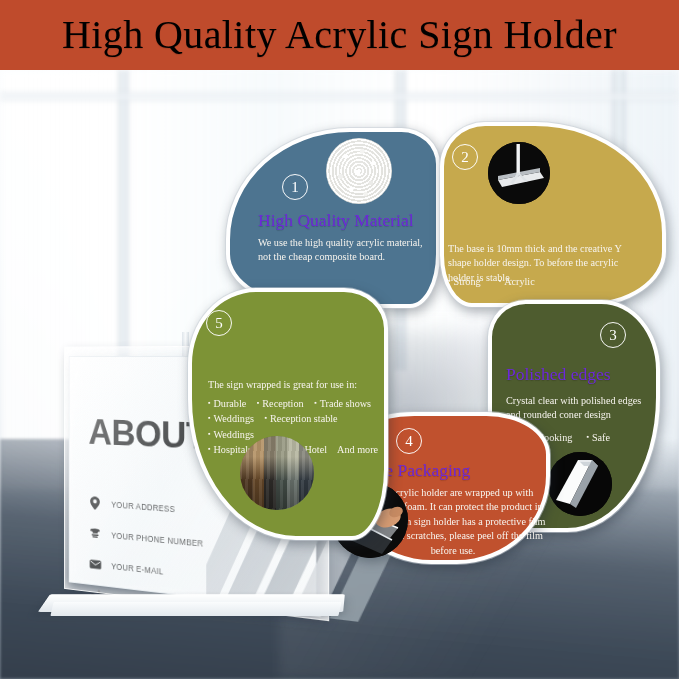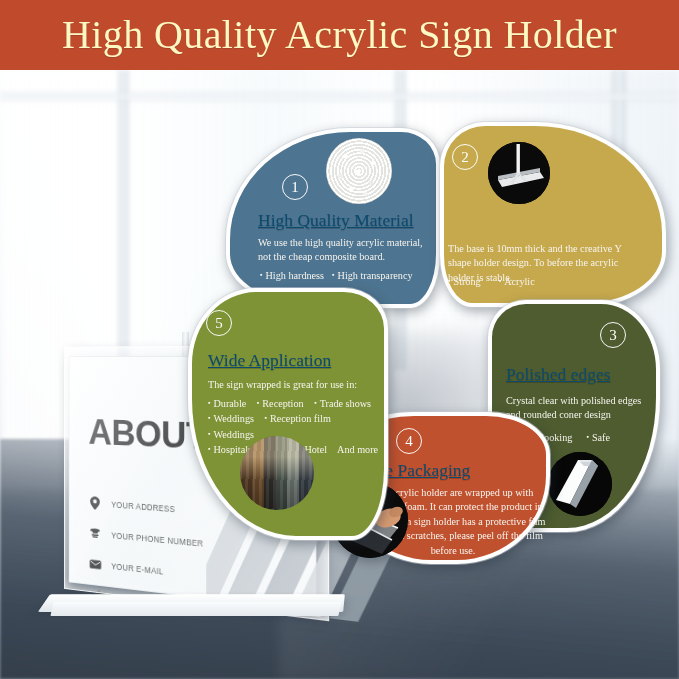--- a/index.html
+++ b/index.html
@@ -56,21 +56,21 @@
   }
 
   
   .header {
     position:absolute; left:0; top:0; right:0; height:70px;
     background:#bf4b2c;
     display:flex; align-items:center; justify-content:center;
     z-index:40;
   }
   .header h1 {
-    color:#fef9c3; font-size:40px; font-weight:400;
+    color:#000000; font-size:40px; font-weight:400;
     letter-spacing:.4px; line-height:1;
     font-family:"Liberation Serif", serif;
     text-shadow:0 1px 1px rgba(0,0,0,.12);
     white-space:nowrap;
   }
 
   
   .holder { position:absolute; left:46px; top:340px; width:310px; height:300px; z-index:20; }
   .holder-card {
     position:absolute; left:10px; top:16px; width:258px; height:240px;
@@ -159,23 +159,22 @@
     position:absolute;
     width:26px; height:26px; border-radius:50%;
     border:1.6px solid rgba(255,255,255,.95);
     display:flex; align-items:center; justify-content:center;
     font-size:15px; font-family:"Liberation Serif", serif;
     color:#fff; line-height:1;
   }
   .ptitle {
     position:absolute;
     font-family:"Liberation Serif", serif;
-    font-size:17.5px; color:#0c4a6e; white-space:nowrap;
+    font-size:17.5px; color:#6d28d9; white-space:nowrap;
     text-shadow:0 1px 1px rgba(0,0,0,.18);
-    text-decoration:underline;
   }
   .pdesc {
     position:absolute;
     font-family:"Liberation Serif", serif;
     font-size:10.2px; line-height:1.42; color:#f7f4ee;
   }
   .pbullets {
     position:absolute;
     font-family:"Liberation Serif", serif;
     font-size:10.2px; line-height:1.5; color:#f7f4ee;
@@ -308,24 +307,20 @@
   <div class="wheel">
 
     <div class="petal" style="left:226px; top:128px; width:214px; height:180px;">
       <div class="shape" style="background:#4d7490;
                   border-radius:58% 18% 14% 40% / 62% 20% 30% 30%;"></div>
       <div class="content">
         <div class="photo ph-pellets" style="left:100px; top:10px; width:66px; height:66px;"></div>
         <div class="num" style="left:56px; top:46px;">1</div>
         <div class="ptitle" style="left:32px; top:82px;">High Quality Material</div>
         <div class="pdesc" style="left:32px; top:108px; width:172px;">We use the high quality acrylic material, not the cheap composite board.</div>
-        <div class="pbullets" style="left:34px; top:140px; display:flex;">
-          <span class="b">High hardness</span>
-          <span class="b">High transparency</span>
-        </div>
       </div>
     </div>
 
     <div class="petal" style="left:440px; top:122px; width:226px; height:185px;">
       <div class="shape" style="background:#c6a94d;
                   border-radius:20% 58% 36% 14% / 24% 60% 30% 28%;"></div>
       <div class="content">
         <div class="photo ph-ybase" style="left:48px; top:20px; width:62px; height:62px;">
           <svg width="62" height="62" viewBox="0 0 62 62">
             <rect width="62" height="62" fill="#0a0a0a"></rect>
@@ -386,31 +381,30 @@
           </svg>
         </div>
       </div>
     </div>
 
     <div class="petal" style="left:188px; top:288px; width:200px; height:252px;">
       <div class="shape" style="background:#7d9336;
                   border-radius:34% 22% 18% 54% / 30% 16% 28% 56%;"></div>
       <div class="content">
         <div class="num" style="left:18px; top:22px;">5</div>
-        <div class="ptitle" style="left:20px; top:62px;">Wide Application</div>
         <div class="pdesc" style="left:20px; top:90px; width:180px;">The sign wrapped is great for use in:</div>
         <div class="pbullets" style="left:20px; top:108px; width:180px;">
           <div>
             <span class="b">Durable</span>
             <span class="b">Reception</span>
             <span class="b">Trade shows</span>
           </div>
           <div>
             <span class="b">Weddings</span>
-            <span class="b">Reception film</span>
+            <span class="b">Reception stable</span>
             <span class="b">Weddings</span>
           </div>
           <div>
             <span class="b">Hospitals</span>
             <span class="b">Fairs</span>
             <span class="b">Hotel</span>
             <span>And more</span>
           </div>
         </div>
         <div class="photo ph-venue" style="left:52px; top:148px; width:74px; height:74px;"></div>

